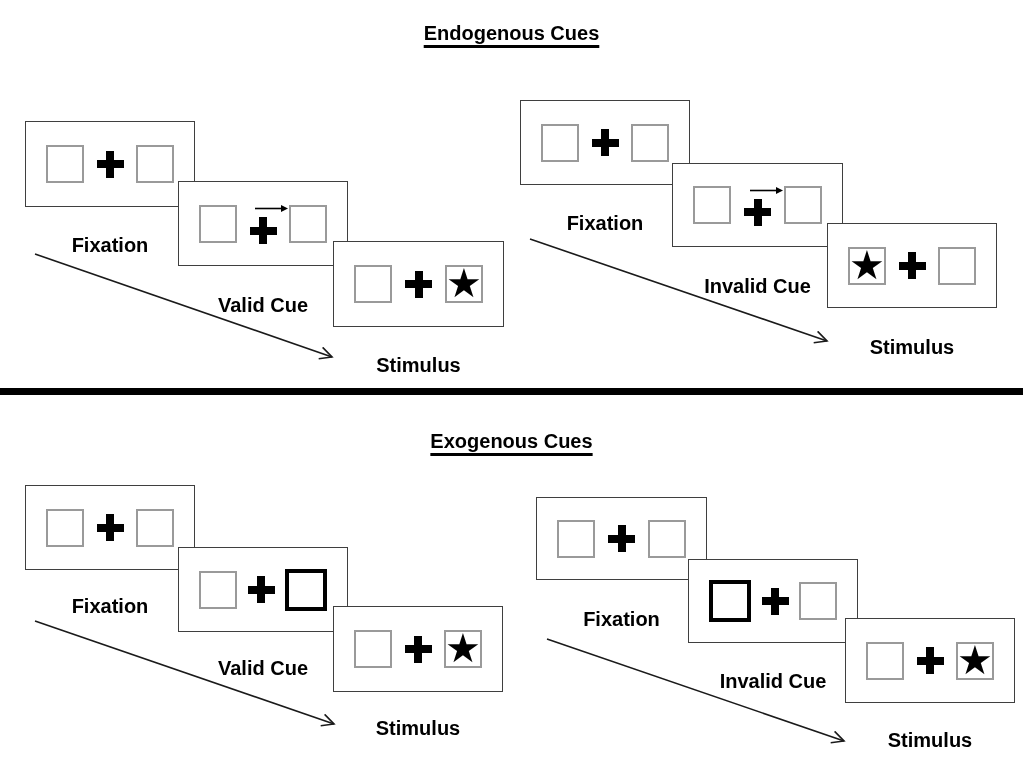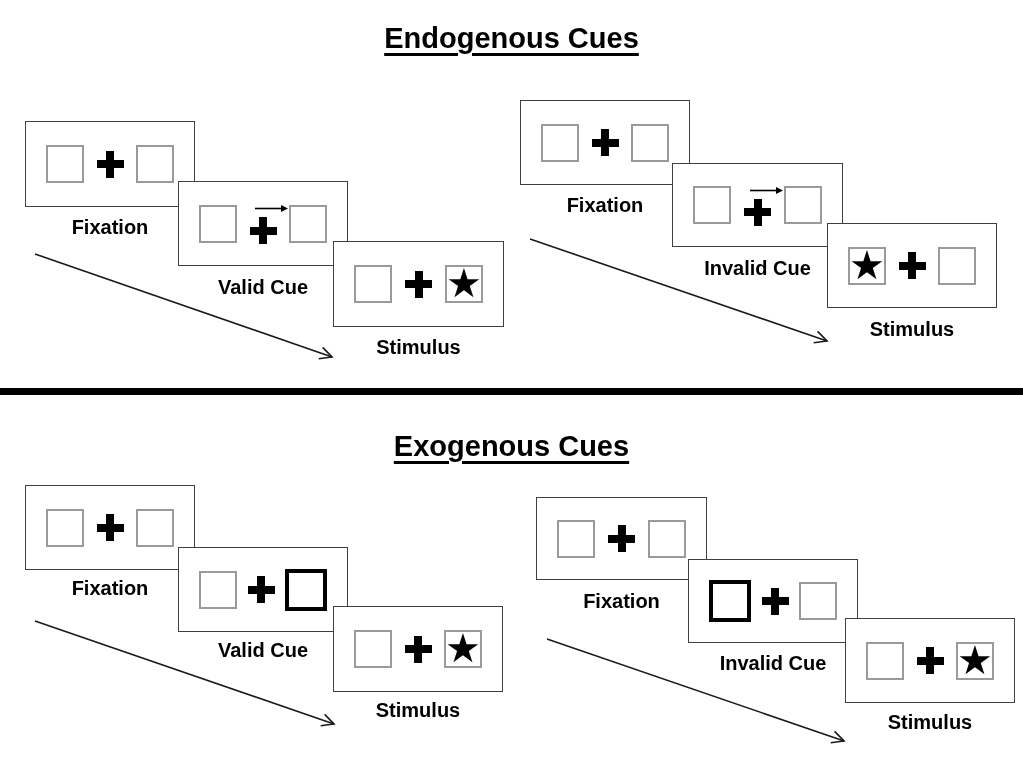--- a/index.html
+++ b/index.html
@@ -6,21 +6,21 @@
   html,body { background:#ffffff; }
   body {
     width:1023px; height:767px;
     font-family:"Liberation Sans", sans-serif;
     position:relative; overflow:hidden;
   }
   .canvas { position:relative; width:1023px; height:767px; background:#fff; }
 
   .section-title {
     position:absolute; left:0; width:1023px; text-align:center;
-    font-size:29px; font-weight:bold; color:#000; z-index:5;
+    font-size:20px; font-weight:bold; color:#000; z-index:5;
   }
   .section-title span {
     text-decoration:underline;
     text-decoration-thickness:3px;
     text-underline-offset:5px;
   }
 
   .divider {
     position:absolute; left:0; width:1023px; height:7px;
     background:#000; z-index:5;
@@ -60,21 +60,21 @@
   .cue-arrow { margin:0 0 3px 16px; display:block; }
 
   .star {
     font-family:"DejaVu Sans", sans-serif;
     font-size:40px; line-height:34px; color:#000;
     display:block; transform:translateY(-1px);
   }
 
   .panel-label {
     position:absolute; text-align:center;
-    font-size:20px; font-weight:bold; color:#000; z-index:4;
+    font-size:20px; font-weight:bold; color:#000; z-index:4;margin-top:18px;
   }
 
   .arrows-layer { position:absolute; left:0; top:0; z-index:0; }
 
   .z1{z-index:1} .z2{z-index:2} .z3{z-index:3}
 </style>
 </head>
 <body>
 
 <div class="canvas">

